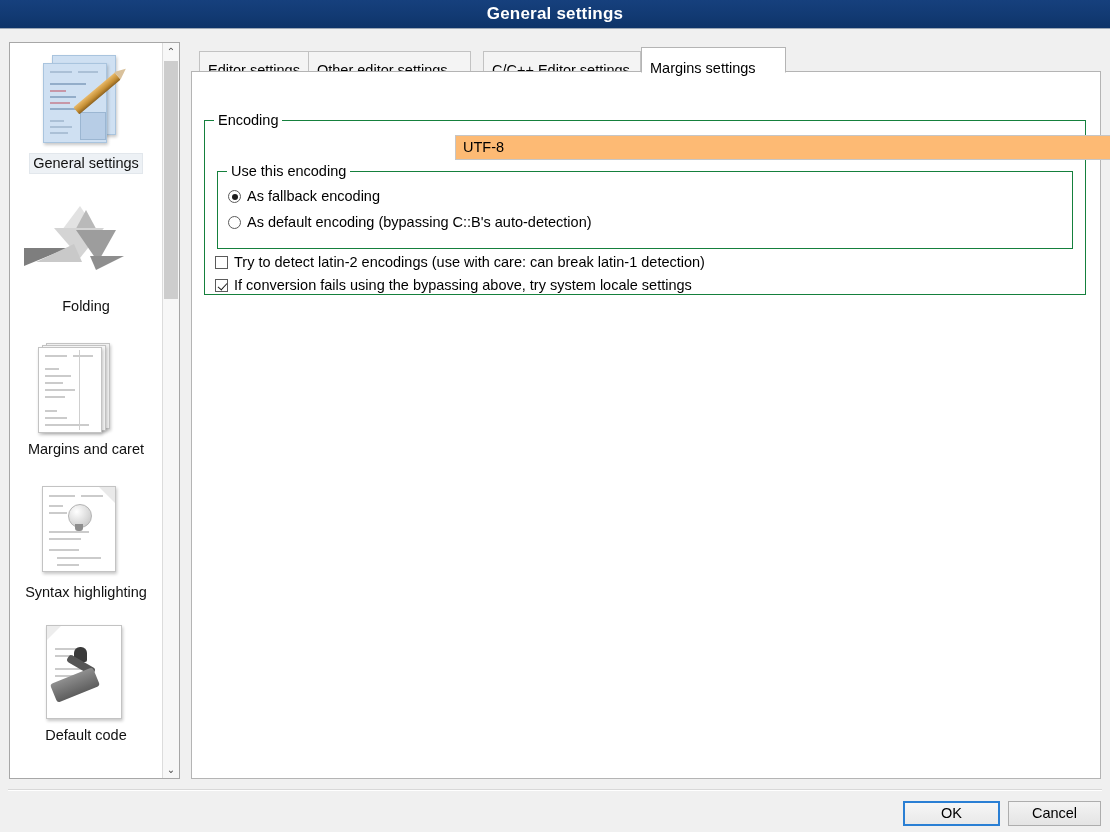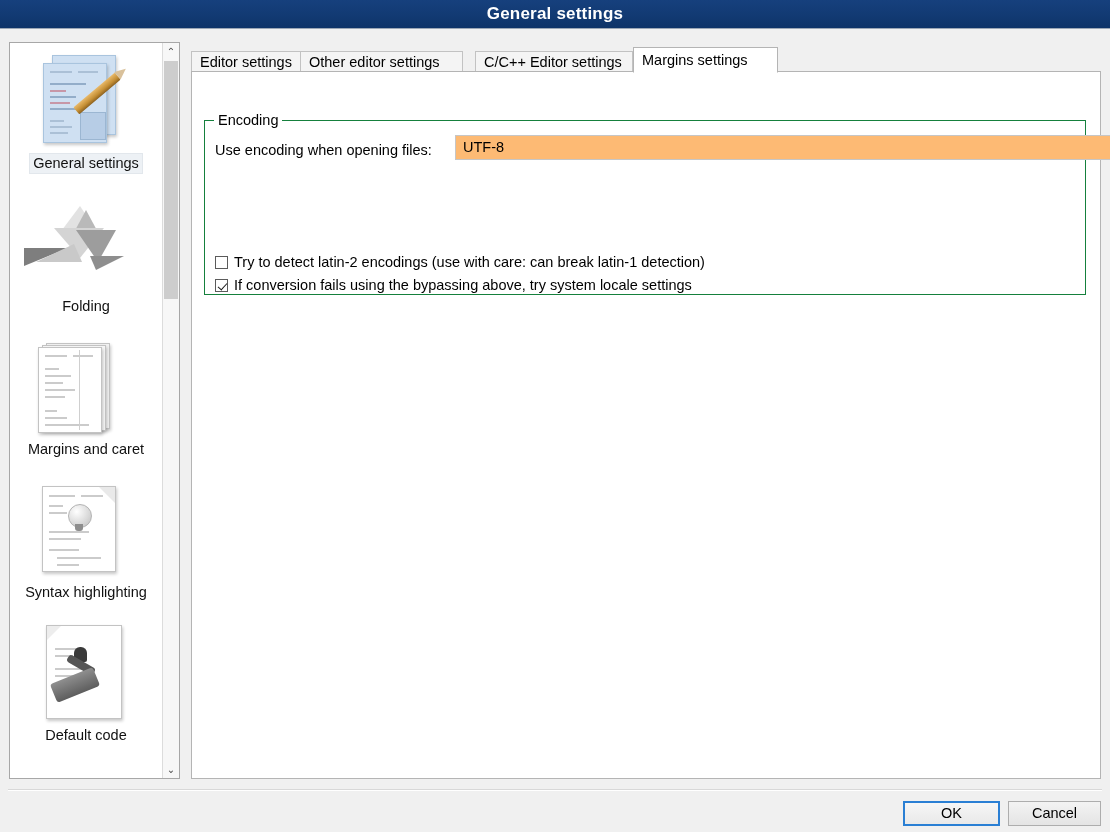--- a/index.html
+++ b/index.html
@@ -183,23 +183,24 @@
   .tab {
     position: absolute;
     top: 4px;
     height: 21px;
     background: #f4f4f4;
     border: 1px solid #c2c2c2;
     border-bottom: none;
     box-sizing: border-box;
     font-size: 14.5px;
     line-height: 20px;
-    padding: 0 8px;
+    padding: 8px 8px;
     color: #000;
     white-space: nowrap;
+    margin-left: 8px;
   }
   .tab.active {
     top: 0px;
     height: 26px;
     line-height: 24px;
     background: #ffffff;
     border: 1px solid #b4b4b4;
     border-bottom: 1px solid #ffffff;
     z-index: 4;
   }
@@ -492,27 +493,39 @@
     <div class="tab active" style="left:442px;width:145px;">
       <span>Margins settings</span>
     </div>
   </div>
 
   <div id="tabpanel">
 
     <div class="groupbox" id="grp-encoding">
       <span class="group-title">Encoding</span>
 
-      <span class="row-label" style="left:10px;top:20px;">Use encoding when opening files:</span>
 
       <div id="combo">
         <span id="combo-value">UTF-8</span>
         <span id="combo-arrow">⌵</span>
       </div>
 
+      <div class="groupbox" id="grp-usethis">
+        <span class="group-title">Use this encoding</span>
+
+        <div class="ctl-row" style="left:10px;top:15px;">
+          <span class="radio checked"></span>
+          <span class="ctl-label">As fallback encoding</span>
+        </div>
+
+        <div class="ctl-row" style="left:10px;top:41px;">
+          <span class="radio"></span>
+          <span class="ctl-label">As default encoding (bypassing C::B's auto-detection)</span>
+        </div>
+      </div>
 
       <div class="ctl-row" style="left:10px;top:132px;">
         <span class="checkbox"></span>
         <span class="ctl-label">Try to detect latin-2 encodings (use with care: can break latin-1 detection)</span>
       </div>
 
       <div class="ctl-row" style="left:10px;top:155px;">
         <span class="checkbox checked"></span>
         <span class="ctl-label">If conversion fails using the bypassing above, try system locale settings</span>
       </div>

